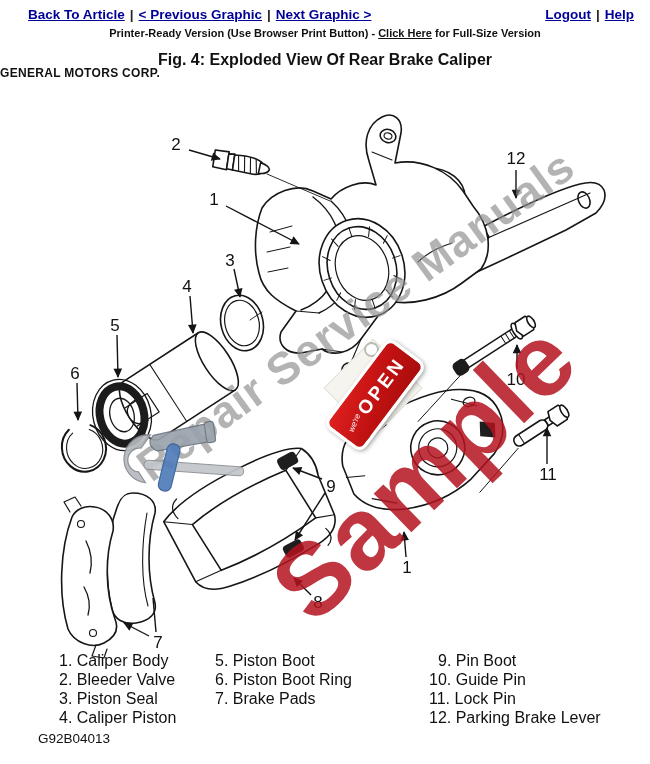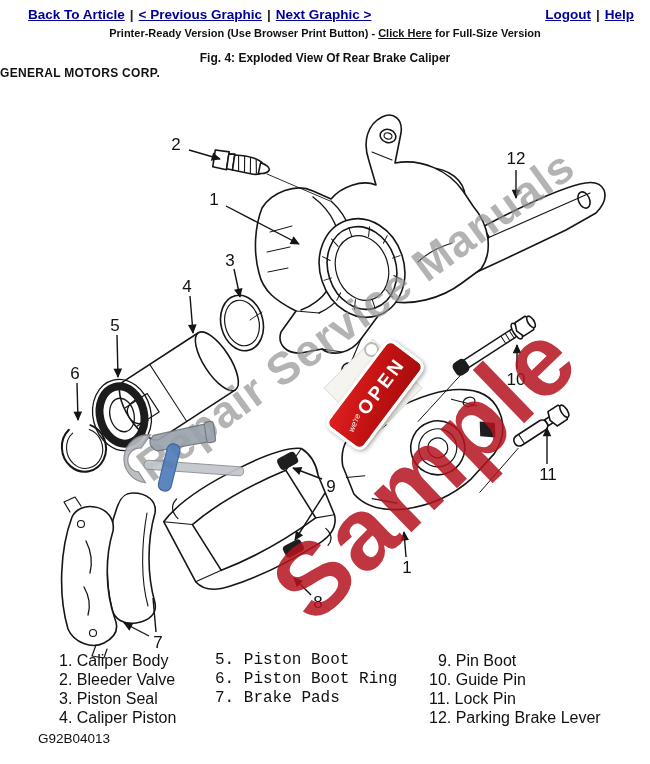--- a/index.html
+++ b/index.html
@@ -9,21 +9,21 @@
   
   .topbar{position:absolute;top:5px;left:28px;right:16px;display:flex;
           justify-content:space-between;align-items:flex-end;}
   .navgrp{white-space:nowrap;}
   .nav{color:#000099;font-weight:bold;font-size:13.5px;text-decoration:underline;cursor:pointer;}
   .sep{color:#222;font-weight:bold;font-size:13.5px;padding:0 5px;}
   .printer-line{position:absolute;top:27px;left:0;width:650px;text-align:center;
                 font-size:11px;font-weight:bold;white-space:nowrap;}
   .printer-line .lnk{color:#111;text-decoration:underline;cursor:pointer;}
   .figcap{position:absolute;top:51px;left:0;width:650px;text-align:center;
-          font-size:12px;font-weight:bold;}
+          font-size:16px;font-weight:bold;}
   .company{position:absolute;top:66px;left:0;width:650px;text-align:left;
            font-size:12px;font-weight:bold;letter-spacing:.3px;}
 
   
   .diagram{position:absolute;left:0;top:0;width:650px;height:764px;z-index:1;pointer-events:none;}
 
   
   .wm-brand{position:absolute;left:158px;top:440px;z-index:2;white-space:nowrap;
             font-size:45px;font-weight:bold;letter-spacing:1px;color:#8d8d8d;opacity:.66;
             transform:rotate(-36deg);transform-origin:0 100%;pointer-events:none;}
@@ -41,21 +41,21 @@
              background:linear-gradient(160deg,#e02020 0%,#c01111 55%,#a80d0d 100%);
              border:3px solid #fff;box-shadow:0 2px 4px rgba(0,0,0,.35);
              transform:rotate(-53deg);display:flex;align-items:center;justify-content:center;}
   .open-were{color:#fff;font-size:8px;font-style:italic;margin-right:3px;transform:rotate(-14deg);}
   .open-open{color:#fff;font-size:19px;font-weight:bold;letter-spacing:3px;}
 
   
   .parts{position:absolute;top:651px;left:0;width:650px;z-index:5;font-size:16px;}
   .pcol{position:absolute;top:0;}
   .pcol div{line-height:19px;white-space:nowrap;margin-left:12px;}
-  .c1{left:47px;} .c2{left:203px;font-family:Liberation Mono, monospace;} .c3{left:417px;}
+  .c1{left:47px;} .c2{left:203px;} .c3{left:417px;}
   .c3 div:first-child{padding-left:9px;}
   .figcode{position:absolute;top:731px;left:38px;font-size:13.5px;z-index:5;}
 </style>
 </head>
 <body>
 
 <div class="topbar">
   <span class="navgrp">
     <a class="nav">Back To Article</a><span class="sep">|</span><a class="nav">&lt; Previous Graphic</a><span class="sep">|</span><a class="nav">Next Graphic &gt;</a>
   </span>

